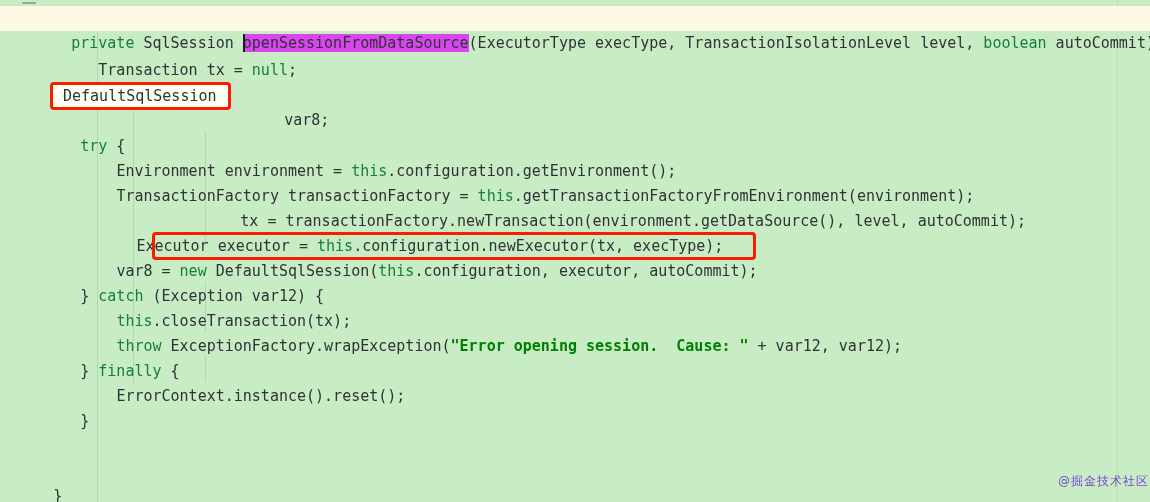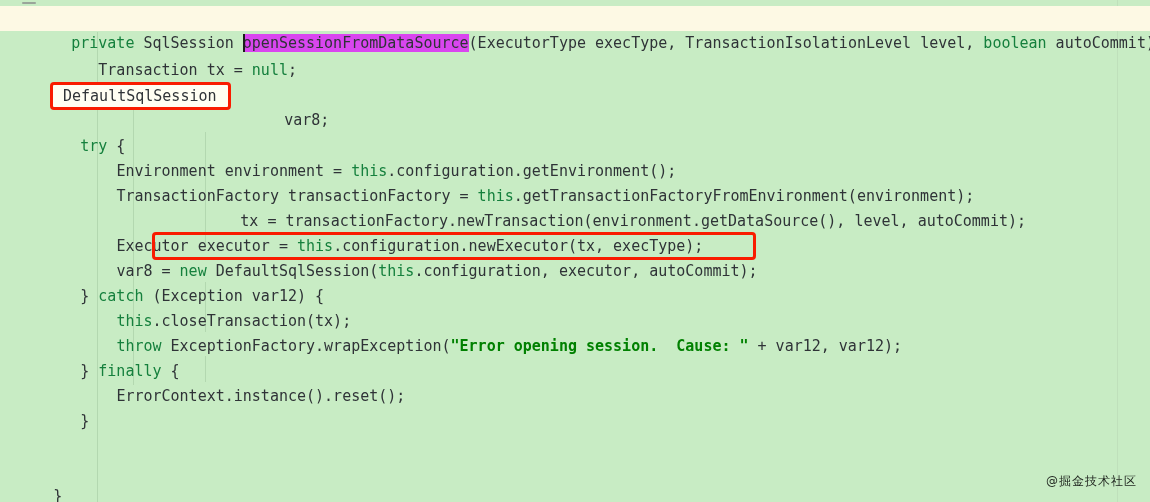--- a/index.html
+++ b/index.html
@@ -62,23 +62,23 @@
   }
   .redbox.b1{left:50px;top:82px;width:181px;height:28px;background:#fffef2;}
   .redbox.b2{left:152px;top:232px;width:604px;height:28px;background:transparent;}
 
   .boxed-text{
     position:absolute;left:63px;top:82px;height:28px;line-height:28px;
     font-size:15px;color:#2f3337;white-space:pre;z-index:3;
   }
 
   .watermark{
-    position:absolute;right:13px;bottom:12px;
+    position:absolute;right:1px;bottom:12px;
     font-family:"DejaVu Sans","Liberation Sans",sans-serif;
-    font-size:12px;color:#000000;letter-spacing:1px;
+    font-size:12px;color:#6d28d9;letter-spacing:1px;
     opacity:.85;user-select:none;
   }
 </style>
 </head>
 <body>
 
 <div id="editor">
 
   <div class="gutter-icon">
     <i></i>
@@ -118,21 +118,21 @@
   </div>
 
   <div class="line" style="top:159px;">
     <span class="txt"><span class="plain">        </span><span>TransactionFactory transactionFactory = </span><span class="kw">this</span><span>.getTransactionFactoryFromEnvironment(environment);</span></span>
   </div>
 
   <div class="line" style="top:184px;text-align:center;">
     <span class="txt"><span class="plain">        </span><span>tx = transactionFactory.newTransaction(environment.getDataSource(), level, autoCommit);</span></span>
   </div>
 
-  <div class="line" style="top:209px;">
+  <div class="line" style="top:209px;margin-left:20px;">
     <span class="txt"><span class="plain">        </span><span>Executor executor = </span><span class="kw">this</span><span>.configuration.newExecutor(tx, execType);</span></span>
   </div>
 
   <div class="line" style="top:234px;">
     <span class="txt"><span class="plain">        </span><span>var8 = </span><span class="kw">new</span><span> DefaultSqlSession(</span><span class="kw">this</span><span>.configuration, executor, autoCommit);</span></span>
   </div>
   <div class="redbox b2"></div>
 
   <div class="line" style="top:259px;">
     <span class="txt"><span class="plain">    </span><span>} </span><span class="kw">catch</span><span> (Exception var12) {</span></span>

